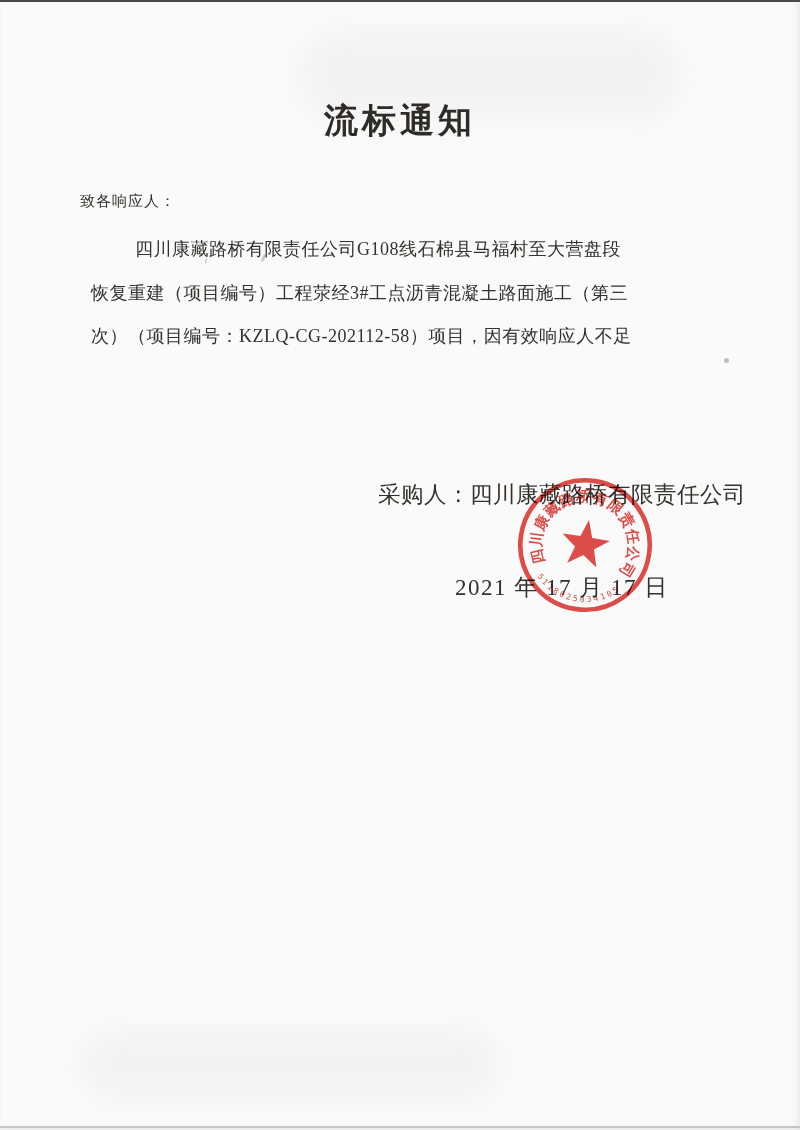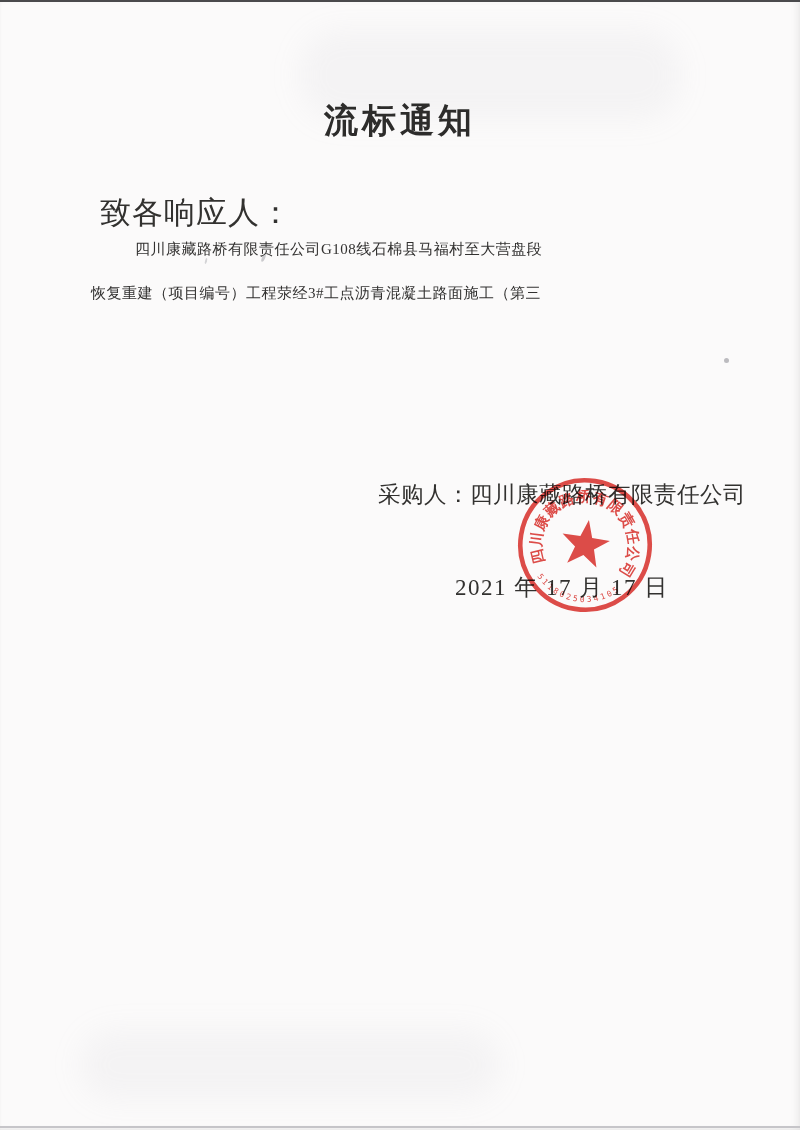--- a/index.html
+++ b/index.html
@@ -35,28 +35,28 @@
   .speck-b { left: 262px; top: 254px; width: 3px; height: 8px; transform: rotate(25deg); opacity: .5; }
   .speck-c { left: 205px; top: 258px; width: 2px; height: 6px; transform: rotate(15deg); opacity: .4; }
 
   .doc-title {
     position: absolute; top: 98px; left: 0; width: 800px;
     text-align: center;
     font-size: 34px; font-weight: bold; letter-spacing: 4px;
     color: #2d2c2b;
   }
   .salutation {
-    position: absolute; left: 100px; top: 192px;
-    font-size: 31px; letter-spacing: 1px; white-space: nowrap;
+    position: absolute; left: 80px; top: 192px;
+    font-size: 15px; letter-spacing: 1px; white-space: nowrap;
   }
   .body-text {
     position: absolute; left: 91px; top: 228px; width: 640px;
   }
   .body-text p {
-    margin: 0; font-size: 15px; line-height: 43.5px;
+    margin: 0; font-size: 18px; line-height: 43.5px;
     letter-spacing: 0.5px; white-space: nowrap; color: #323130;
   }
   .body-text p.indent { text-indent: 44px; }
   .purchaser-line {
     position: absolute; left: 378px; top: 479px;
     font-size: 22.5px; letter-spacing: 0.5px; white-space: nowrap;
     z-index: 1;
   }
   .date-line {
     position: absolute; left: 455px; top: 572px;
@@ -85,20 +85,21 @@
   <div class="speck speck-b"></div>
   <div class="speck speck-c"></div>
 
   <div class="doc-title">流标通知</div>
 
   <div class="salutation">致各响应人：</div>
 
   <div class="body-text">
     <p class="indent">四川康藏路桥有限责任公司G108线石棉县马福村至大营盘段</p>
     <p>恢复重建（项目编号）工程荥经3#工点沥青混凝土路面施工（第三</p>
+    <p>次）（项目编号：KZLQ-CG-202112-58）项目，因有效响应人不足</p>
   </div>
 
   <div class="purchaser-line">采购人：四川康藏路桥有限责任公司</div>
 
   <div class="date-line">2021 年 17 月 17 日</div>
 
   <div class="seal">
     <svg viewBox="0 0 200 200" xmlns="http://www.w3.org/2000/svg">
       <g transform="rotate(9 100 100)" fill="#dc342f" stroke="none">
         <circle cx="100" cy="100" r="77" fill="none" stroke="#dc342f" stroke-width="5.5"></circle>

